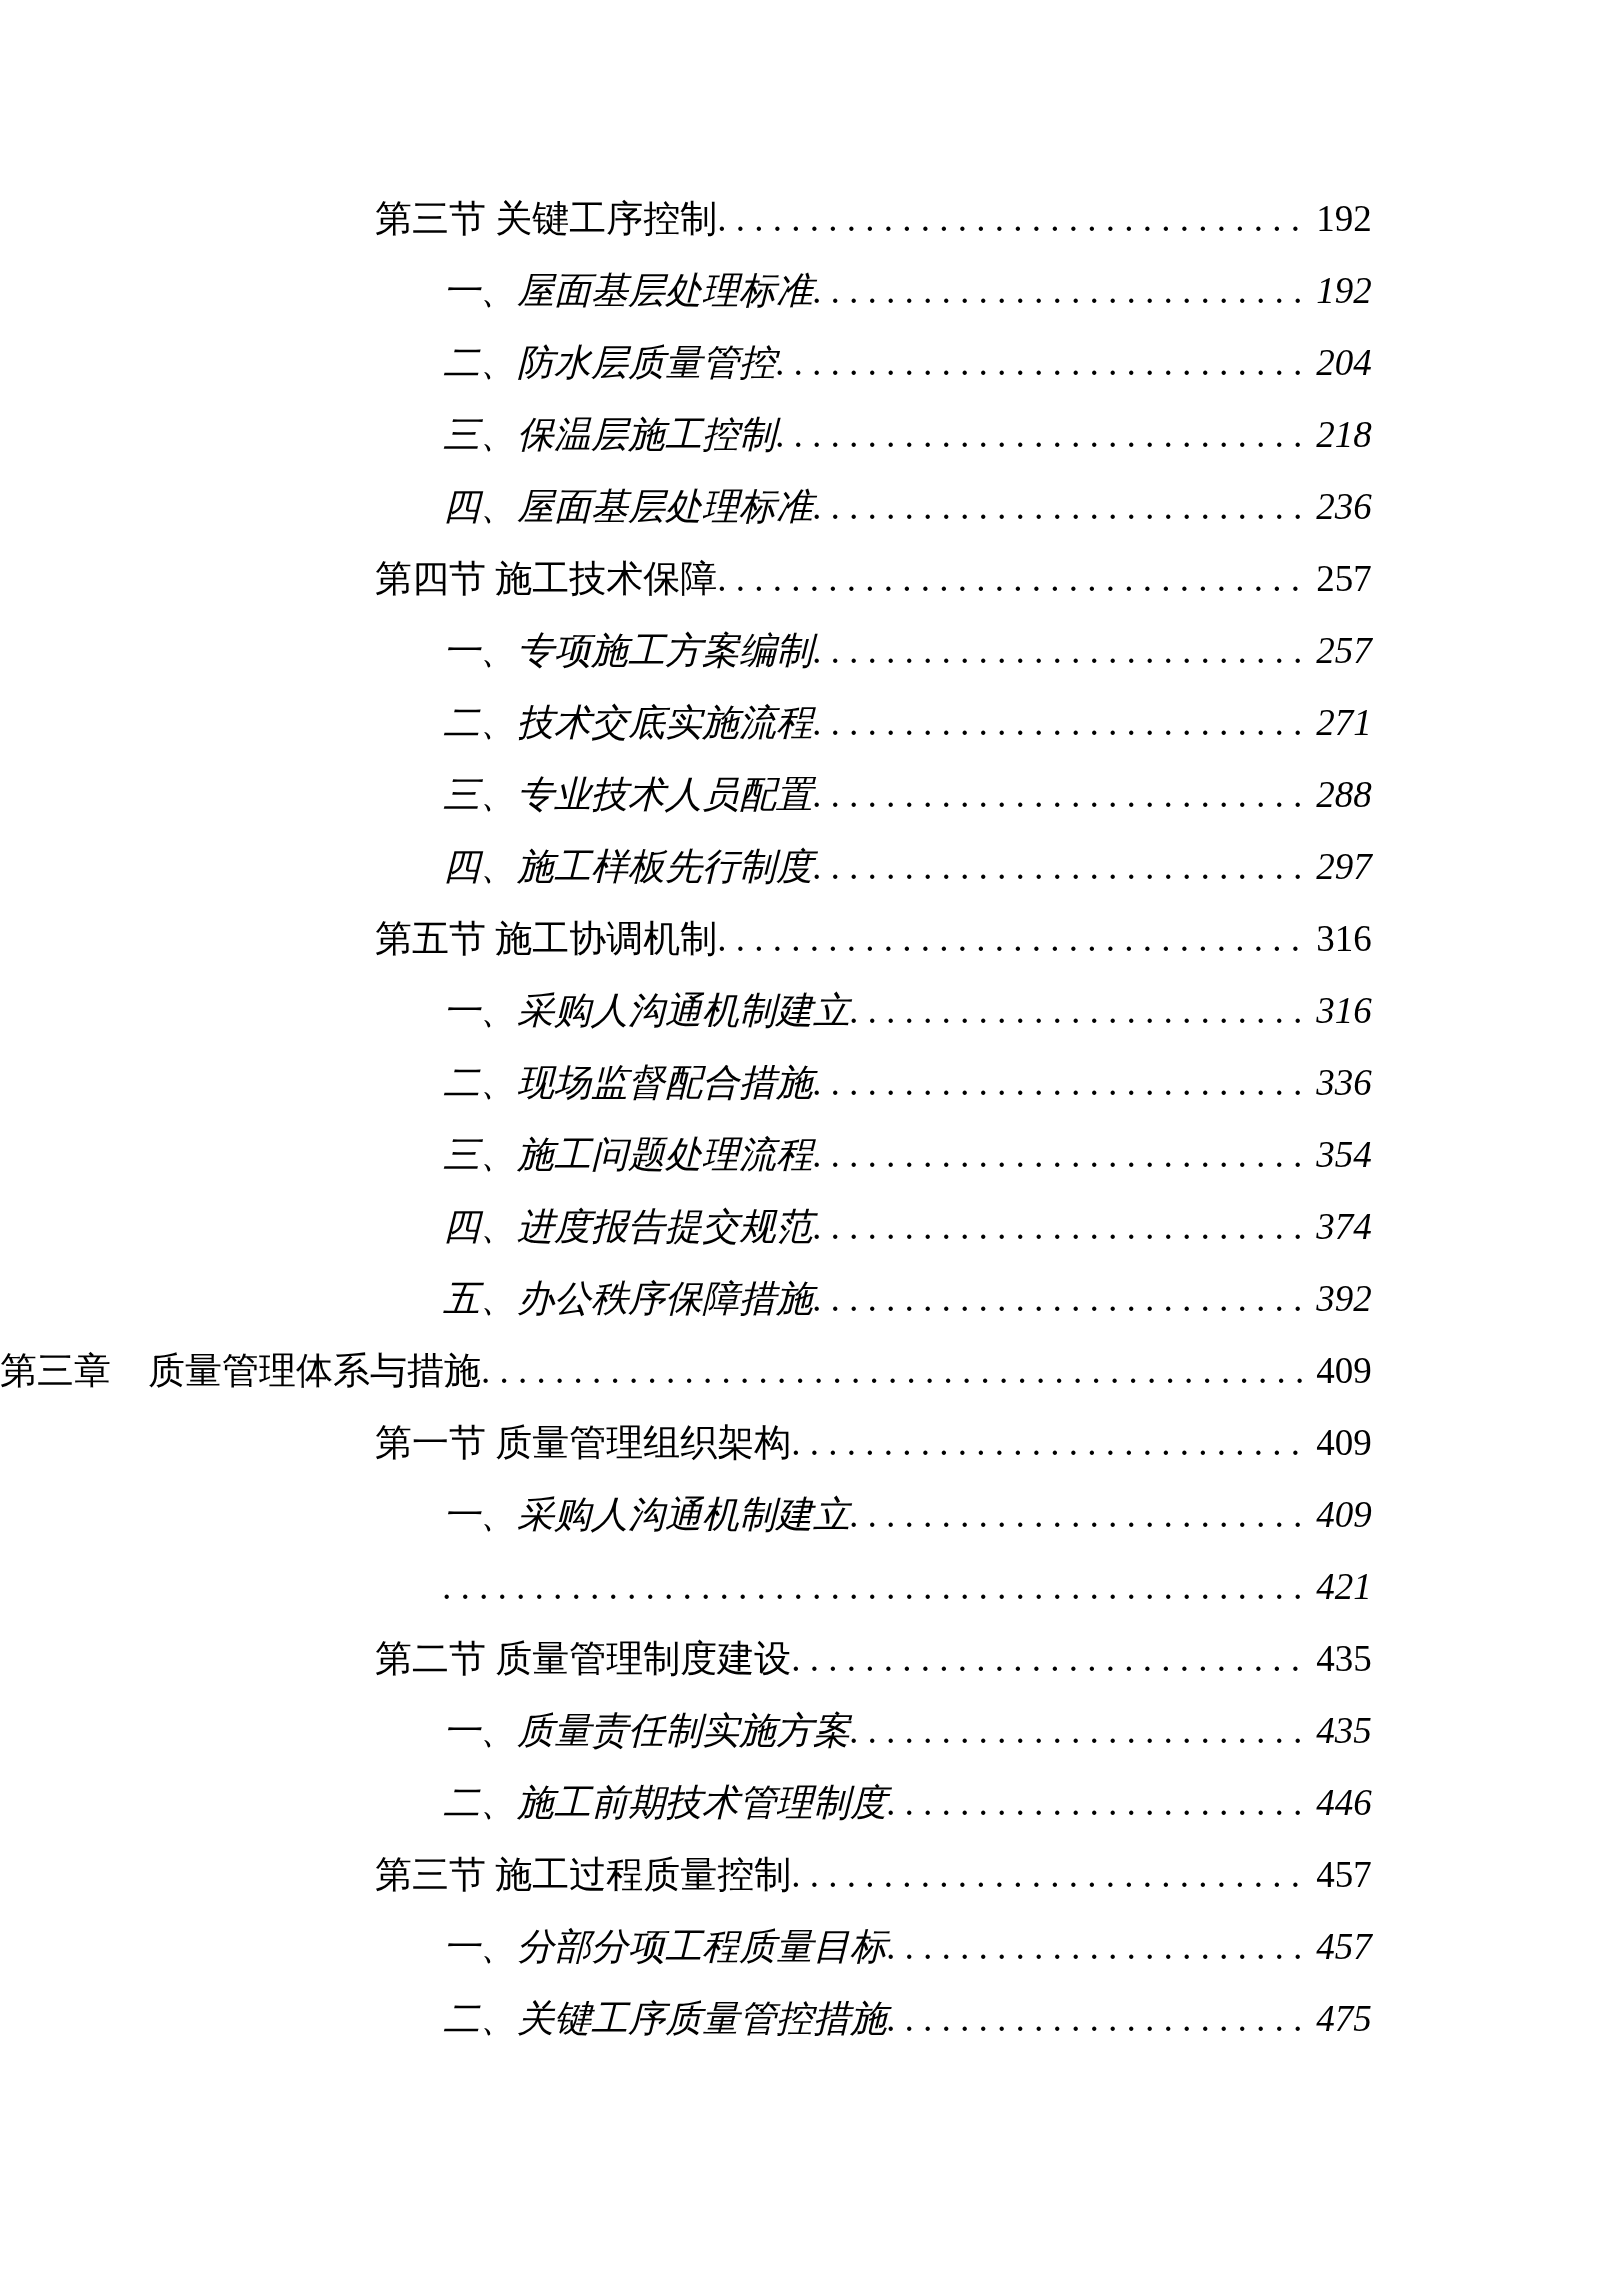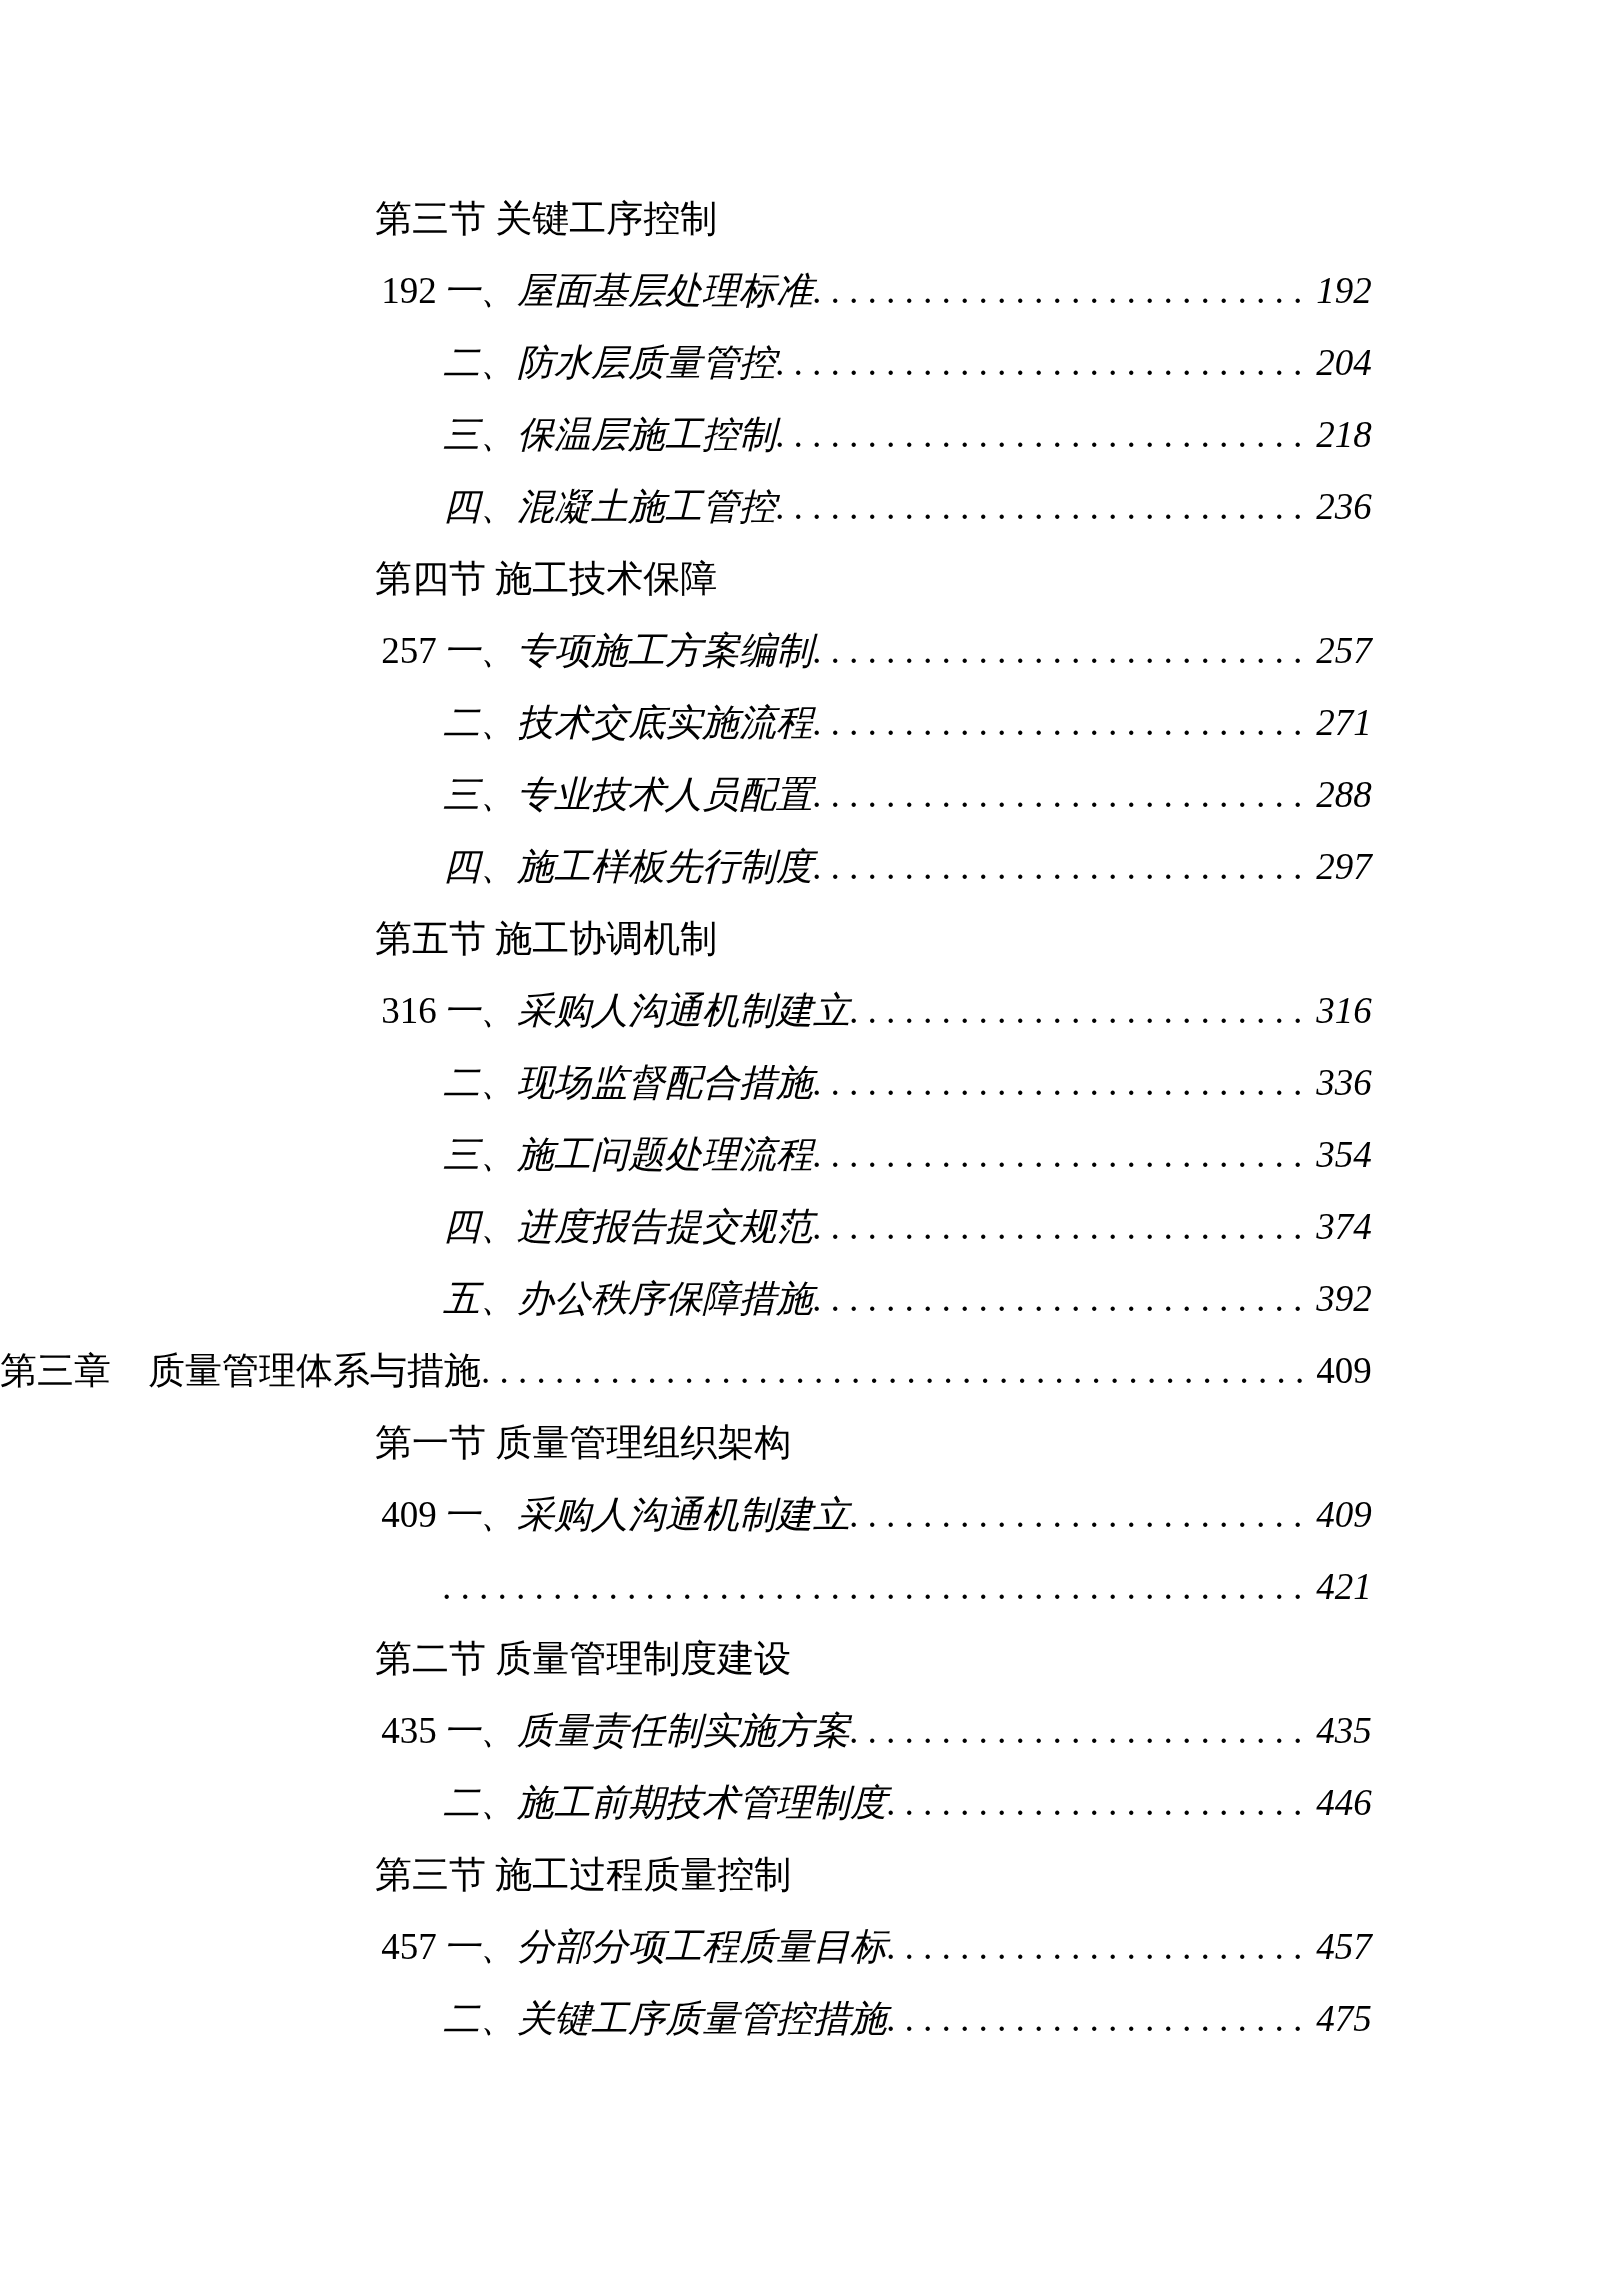--- a/index.html
+++ b/index.html
@@ -22,21 +22,21 @@
   .toc-row {
     display: flex;
     align-items: baseline;
     height: 72px;
     line-height: 72px;
     font-size: 37px;
     padding-right: 245px;
     white-space: nowrap;
   }
   .toc-row.lvl-chapter { }
-  .toc-row.lvl-section { padding-left: 375px; flex-direction: column; }
+  .toc-row.lvl-section { padding-left: 375px; }
   .toc-row.lvl-item    { padding-left: 443px; font-style: italic; }
   .entry-text {
     flex: 0 0 auto;
     letter-spacing: 0;
   }
   .leader {
     flex: 1 1 auto;
     overflow: hidden;
     white-space: nowrap;
     min-width: 0;
@@ -71,21 +71,21 @@
       <span class="page-num">204</span>
     </div>
 
     <div class="toc-row lvl-item">
       <span class="entry-text">三、保温层施工控制</span>
       <span class="leader"> . . . . . . . . . . . . . . . . . . . . . . . . . . . . . . . . . . . . . . . . . . . . . . . . . . . . . . . . . . . .</span>
       <span class="page-num">218</span>
     </div>
 
     <div class="toc-row lvl-item">
-      <span class="entry-text">四、混凝土施工管控</span>
+      <span class="entry-text">四、屋面基层处理标准</span>
       <span class="leader"> . . . . . . . . . . . . . . . . . . . . . . . . . . . . . . . . . . . . . . . . . . . . . . . . . . . . . . . . . . . .</span>
       <span class="page-num">236</span>
     </div>
 
     <div class="toc-row lvl-section">
       <span class="entry-text">第四节 施工技术保障</span>
       <span class="leader"> . . . . . . . . . . . . . . . . . . . . . . . . . . . . . . . . . . . . . . . . . . . . . . . . . . . . . . . . . . . .</span>
       <span class="page-num">257</span>
     </div>
 

